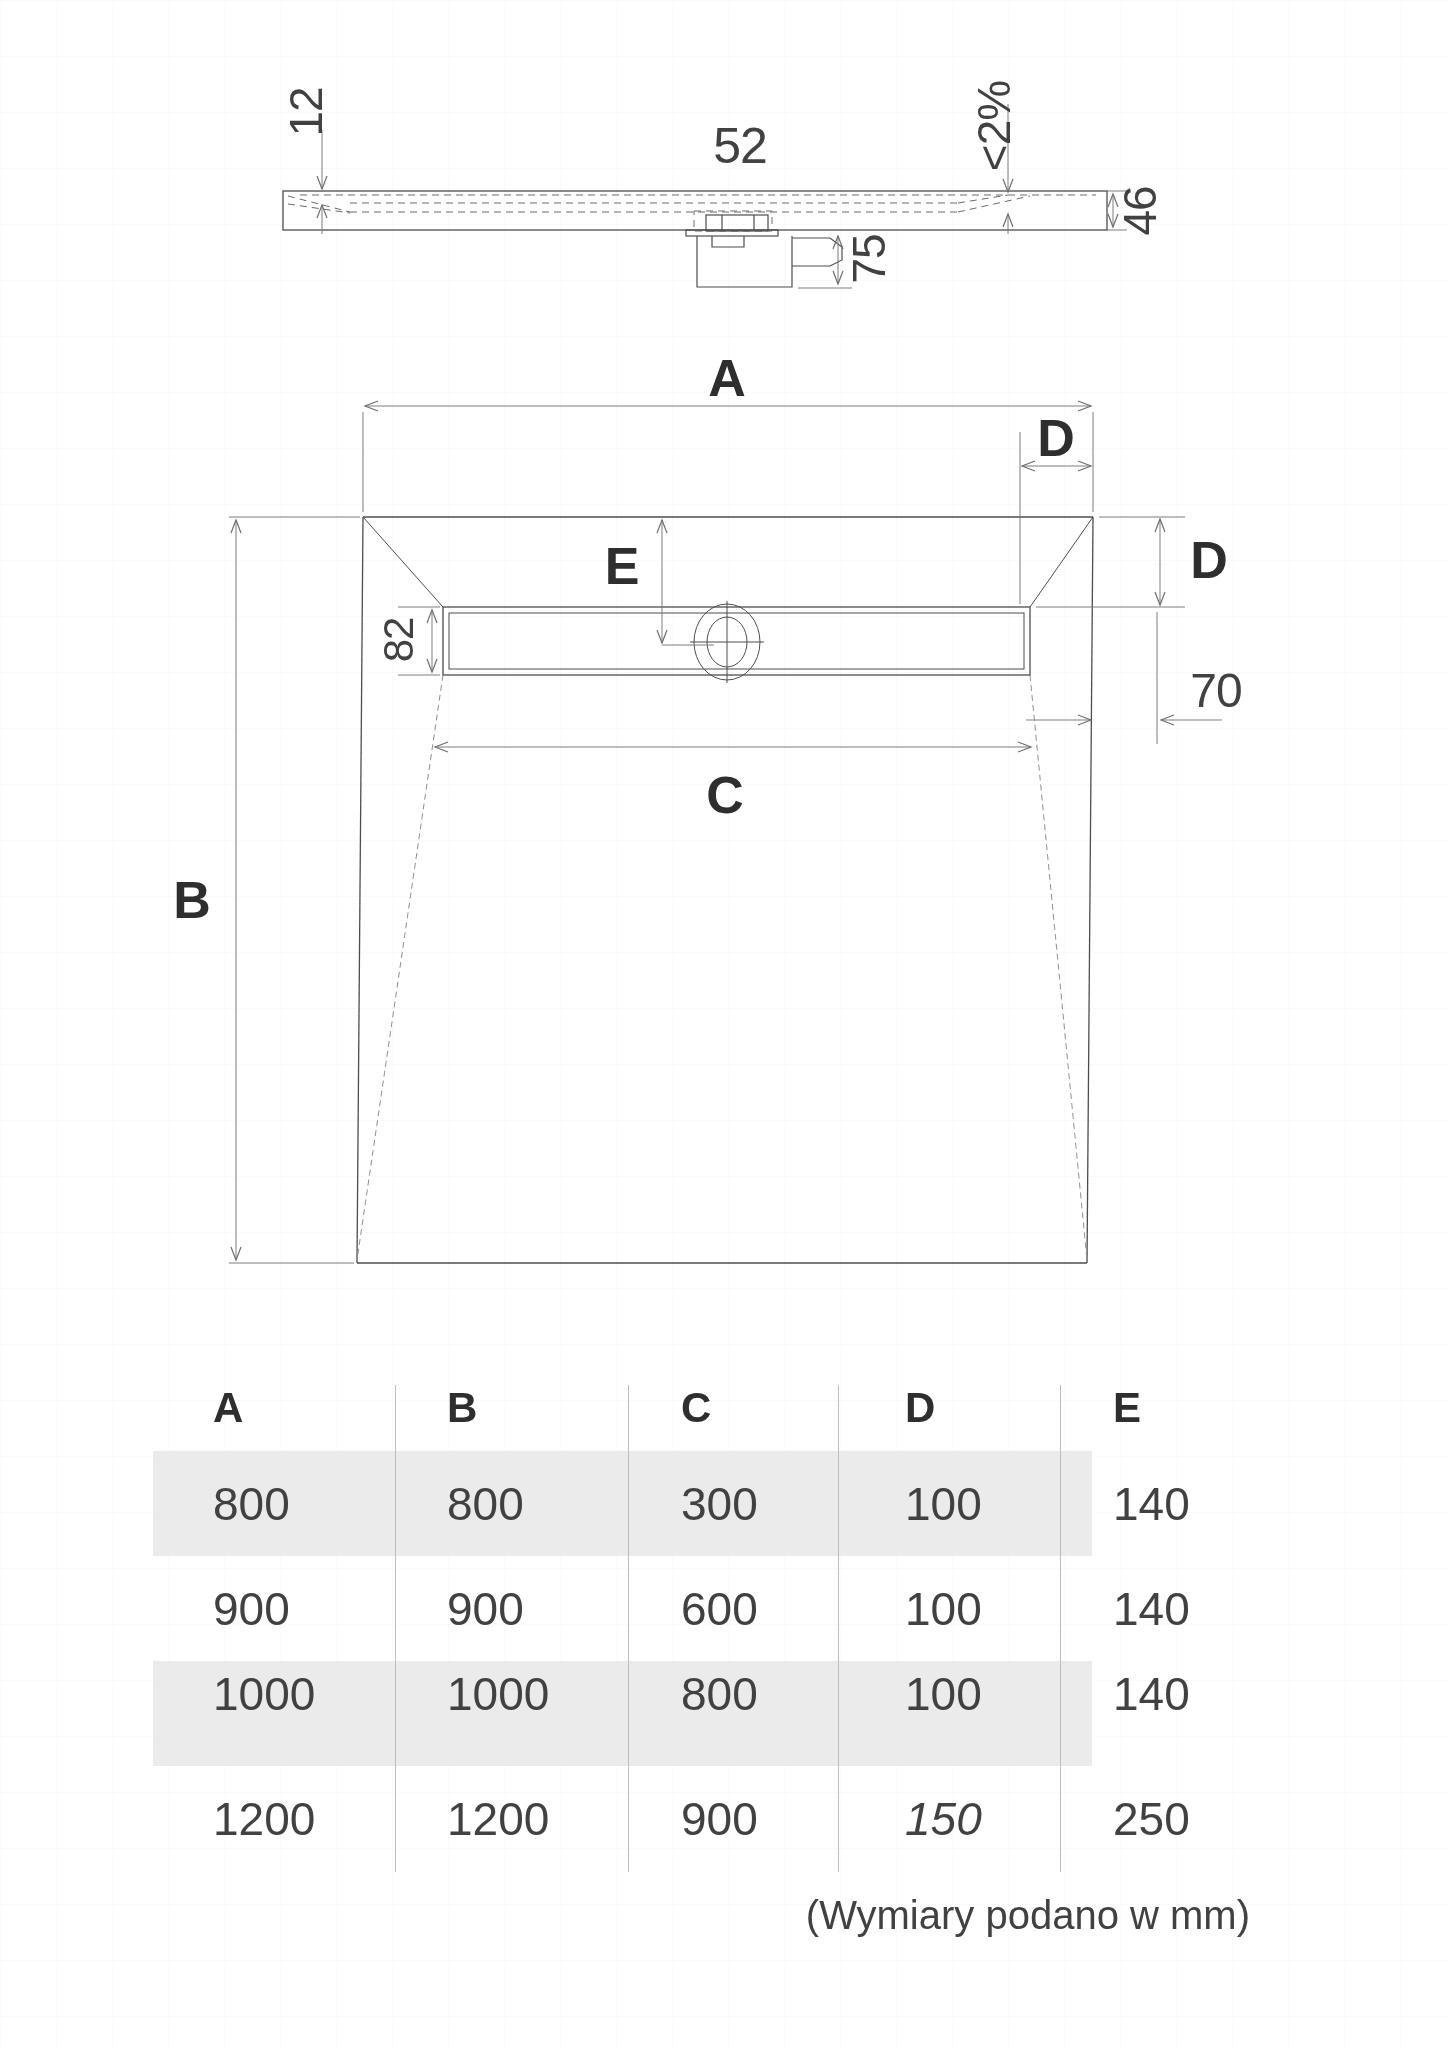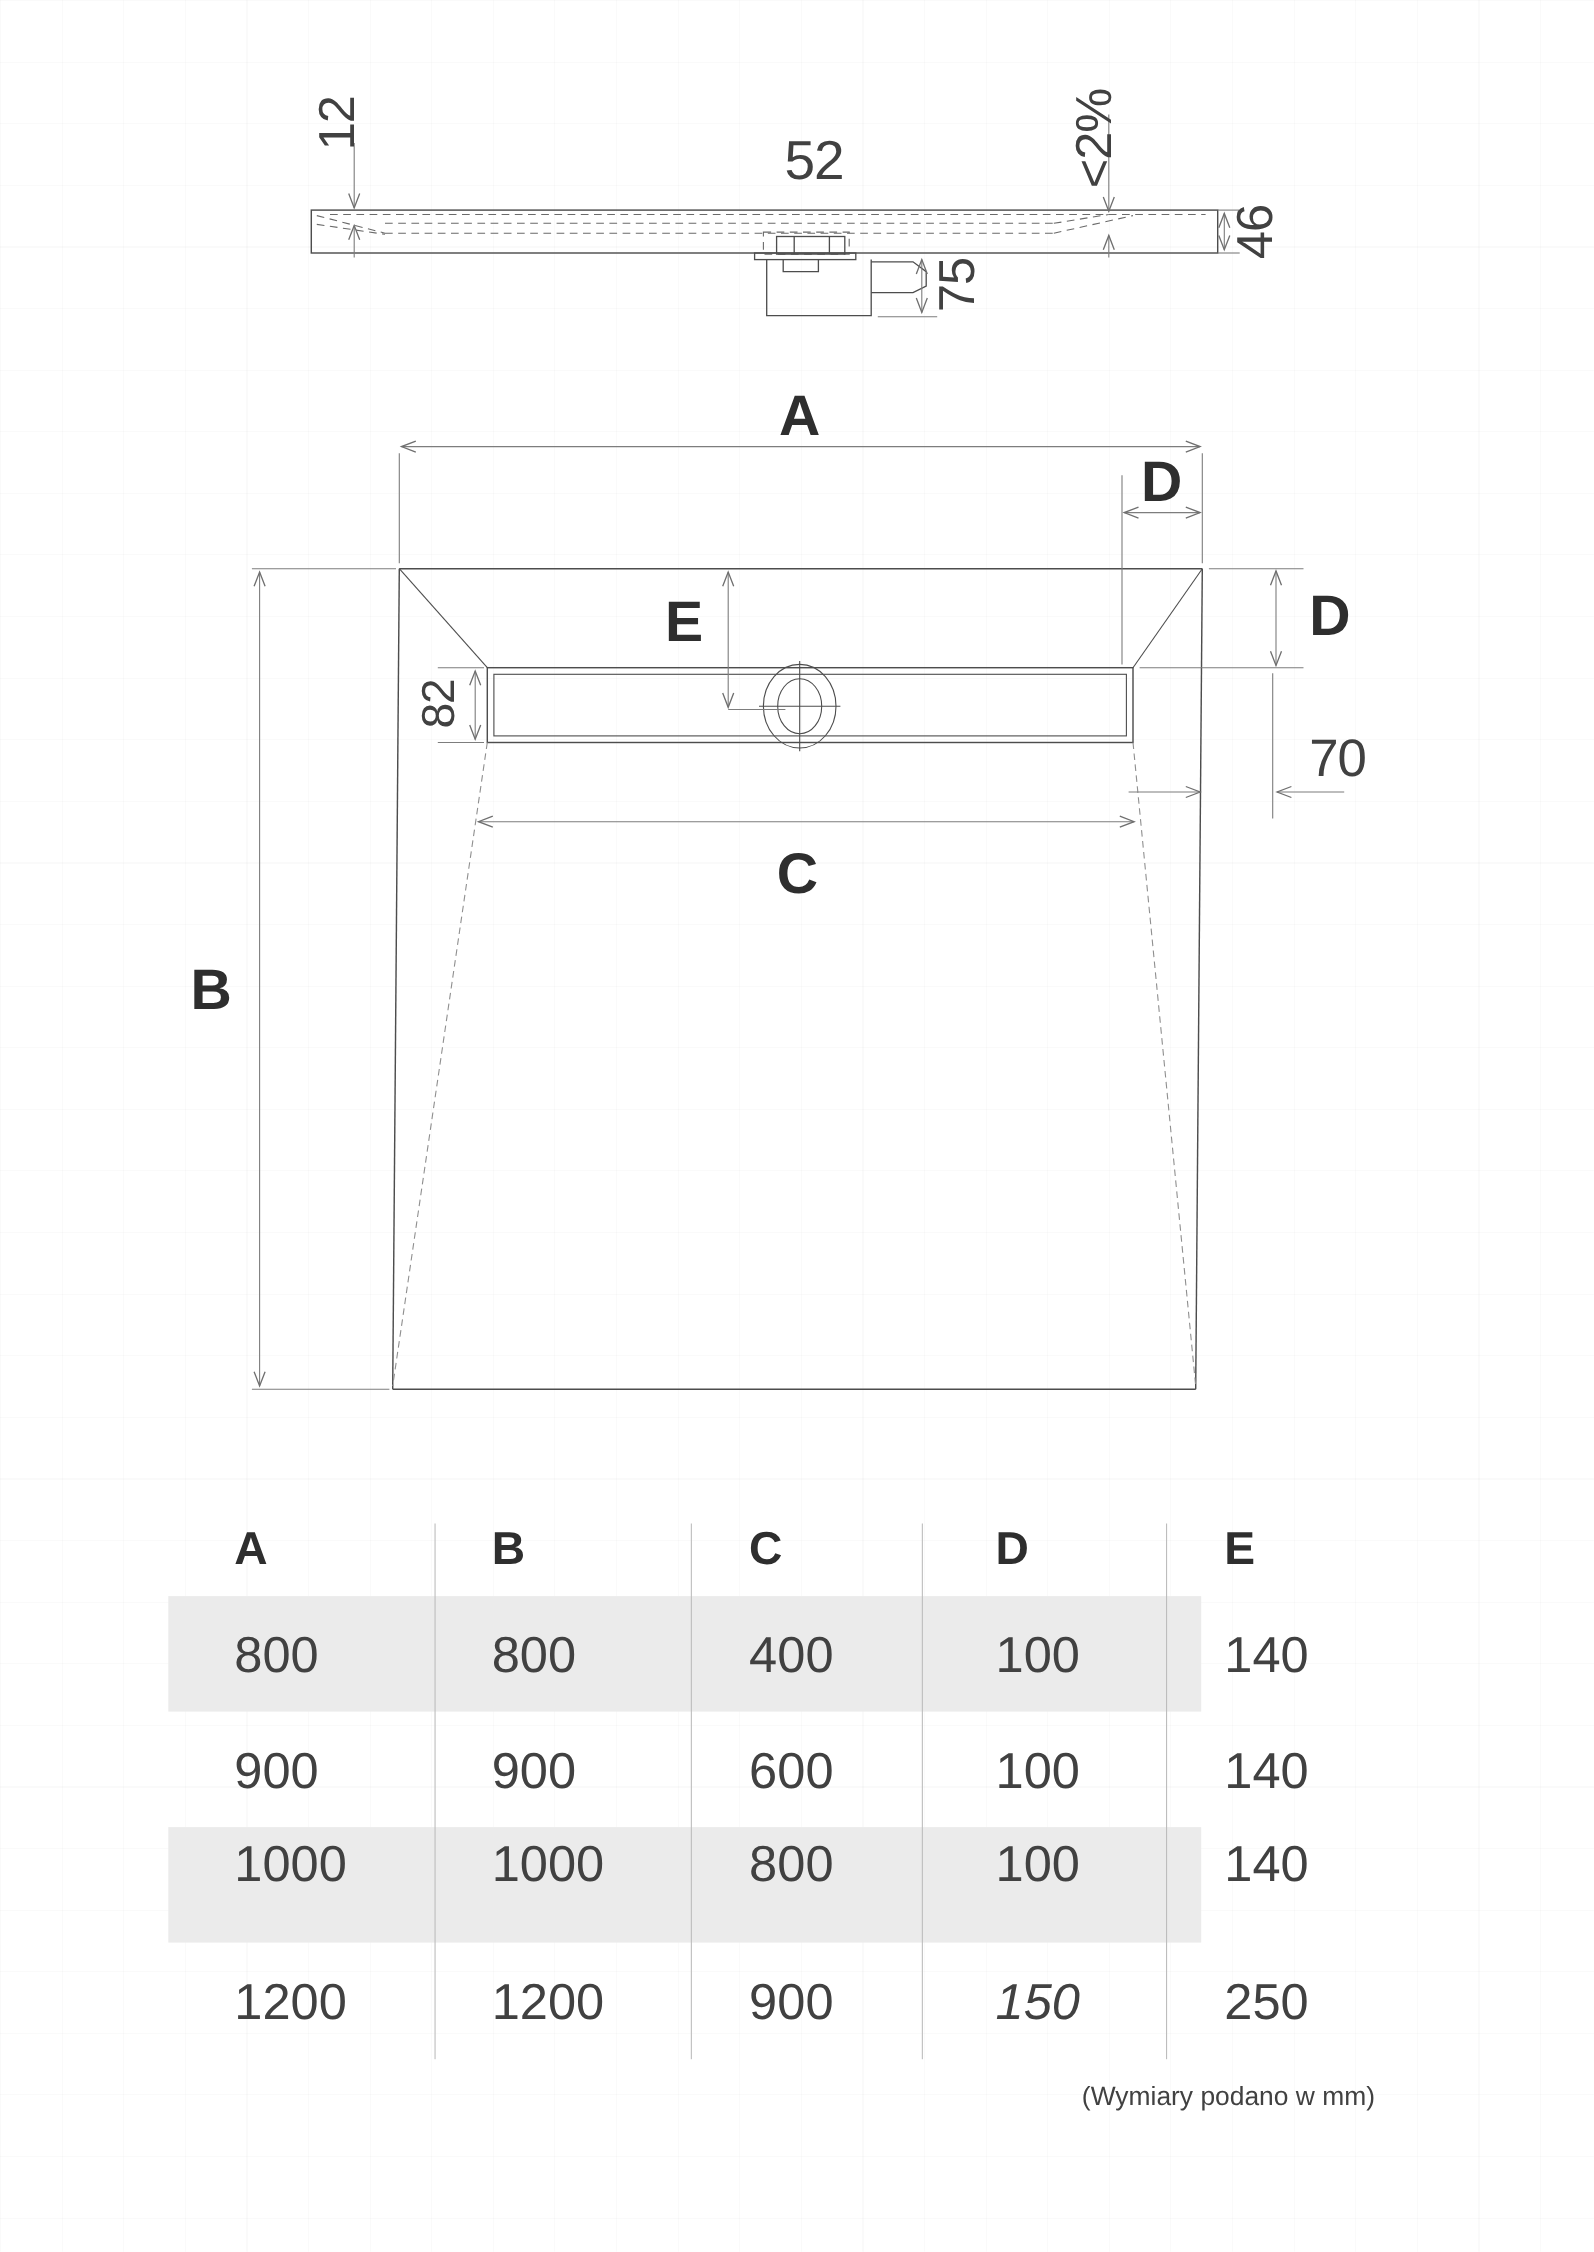--- a/index.html
+++ b/index.html
@@ -18,21 +18,21 @@
   .dim-num{fill:#414141;font-size:46px;font-weight:400;letter-spacing:-1px;}
   .dim-letter{fill:#2e2e2e;font-size:52px;font-weight:700;}
   
   .size-table{position:absolute;left:0;top:0;width:1449px;}
   .t-sep{position:absolute;width:1px;top:1385px;height:487px;background:#bdbdbd;}
   .t-row{position:absolute;left:153px;width:939px;}
   .t-row.shaded{background:#ebebeb;}
   .t-cell{position:absolute;font-size:46px;font-weight:400;color:#414141;letter-spacing:0px;
           top:50%;transform:translateY(-50%);}
   .t-head{position:absolute;font-size:42px;font-weight:700;color:#2e2e2e;}
-  .t-note{position:absolute;font-size:24px;color:#414141;white-space:nowrap;}
+  .t-note{position:absolute;font-size:40px;color:#414141;white-space:nowrap;}
 </style>
 </head>
 <body>
 
 <div class="grid-overlay"></div>
 
 <svg width="1449" height="1340" viewBox="0 0 1449 1340" style="position:absolute;left:0;top:0;">
   <defs>
     <marker id="ar" viewBox="-14 -6 16 12" refX="0" refY="0" markerWidth="16" markerHeight="12" orient="auto-start-reverse" markerUnits="userSpaceOnUse">
       <path d="M-13,-5 L0,0 L-13,5" fill="none" stroke="#6f6f6f" stroke-width="1.2"></path>
@@ -163,21 +163,21 @@
 
   <span class="t-head" style="left:213px;top:1384px;">A</span>
   <span class="t-head" style="left:447px;top:1384px;">B</span>
   <span class="t-head" style="left:681px;top:1384px;">C</span>
   <span class="t-head" style="left:905px;top:1384px;">D</span>
   <span class="t-head" style="left:1113px;top:1384px;">E</span>
 
   <div class="t-row" style="top:1451px;height:105px;">
     <span class="t-cell" style="left:60px;">800</span>
     <span class="t-cell" style="left:294px;">800</span>
-    <span class="t-cell" style="left:528px;">400</span>
+    <span class="t-cell" style="left:528px;">300</span>
     <span class="t-cell" style="left:752px;">100</span>
     <span class="t-cell" style="left:960px;">140</span>
   </div>
   <div class="t-row" style="top:1556px;height:105px;">
     <span class="t-cell" style="left:60px;">900</span>
     <span class="t-cell" style="left:294px;">900</span>
     <span class="t-cell" style="left:528px;">600</span>
     <span class="t-cell" style="left:752px;">100</span>
     <span class="t-cell" style="left:960px;">140</span>
   </div>

